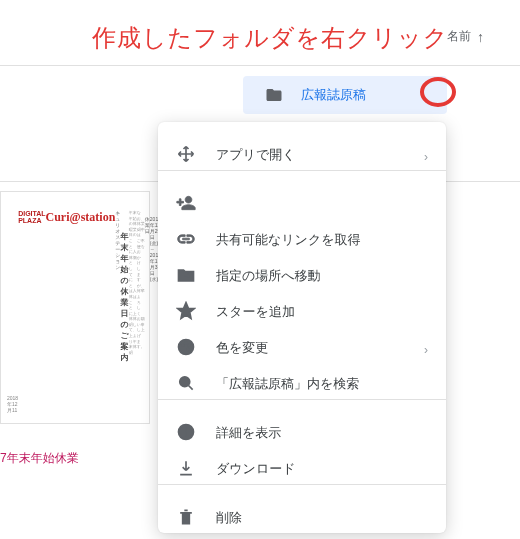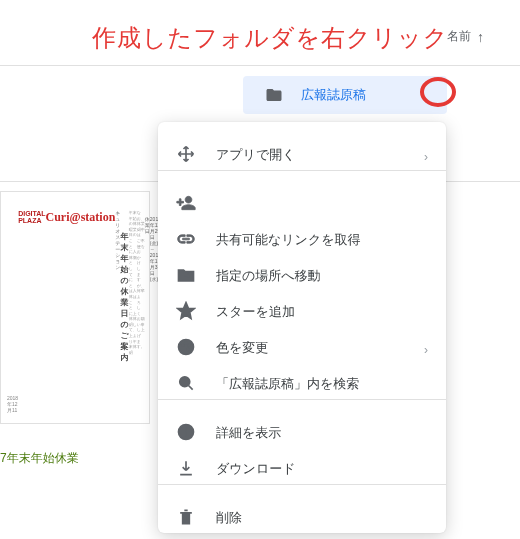--- a/index.html
+++ b/index.html
@@ -12,21 +12,21 @@
   .circle-anno{position:absolute;top:77px;left:420px;width:36px;height:30px;border:4px solid #e53935;border-radius:50%;box-sizing:border-box;}
   .doc-thumb{position:absolute;top:191px;left:0;width:150px;height:233px;border:1px solid #e0e0e0;box-sizing:border-box;padding:10px 6px;display:flex;flex-direction:column;align-items:center;background:#fff;}
   .thumb-body{flex:1;width:100%;font-size:6px;color:#888;display:flex;flex-direction:row;align-items:flex-start;padding-top:8px;}
   .thumb-body .date{align-self:flex-end;font-size:5px;}
   .thumb-body .logo-small{color:#b71c1c;font-size:7px;font-weight:bold;}
   .thumb-body .logo-script{color:#c62828;font-family:cursive;font-size:12px;font-weight:bold;}
   .thumb-body .sub{font-size:5px;color:#777;}
   .thumb-body .title{font-size:8px;color:#444;font-weight:bold;margin-top:21px;}
   .thumb-body .para{font-size:4px;color:#999;line-height:1.4;text-align:left;width:100%;}
   .thumb-body .dates{font-size:5px;color:#666;margin-top:6px;}
-  .doc-caption{position:absolute;top:440px;left:0;width:150px;padding:10px 0;color:#4d7c0f;font-size:12px;}
+  .doc-caption{position:absolute;top:440px;left:0;width:150px;padding:10px 0;color:#be185d;font-size:12px;}
   .divider-top{position:absolute;top:65px;left:0;width:520px;border-top:1px solid #e0e0e0;}
   .divider-mid{position:absolute;top:181px;left:0;width:520px;border-top:1px solid #e0e0e0;}
 
   .menu{position:absolute;top:122px;left:158px;width:288px;background:#fff;border-radius:6px;box-shadow:0 4px 18px rgba(0,0,0,.18),0 0 2px rgba(0,0,0,.1);padding:6px 0;}
   .menu-item{display:flex;align-items:flex-end;height:36px;padding:0 18px;cursor:default;}
   .menu-icon{width:20px;height:20px;display:flex;align-items:center;justify-content:center;margin-right:20px;}
   .menu-icon svg{width:20px;height:20px;fill:#5f6368;stroke:#5f6368;}
   .menu-label{font-size:13px;color:#3c4043;flex:1;}
   .menu-chevron{font-size:12px;color:#9aa0a6;}
   .menu-sep{height:1px;background:#e0e0e0;margin:6px 0;}

